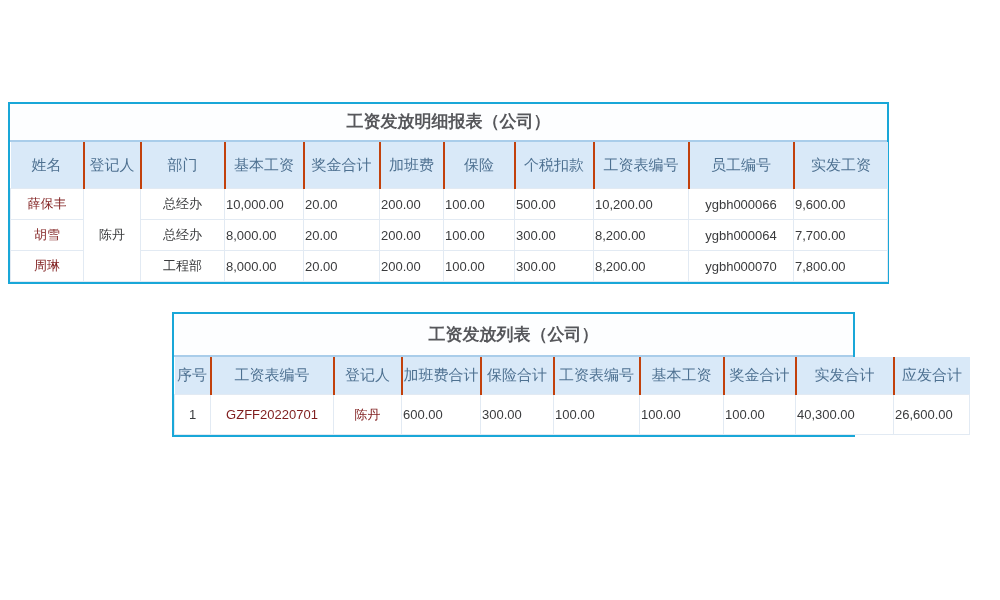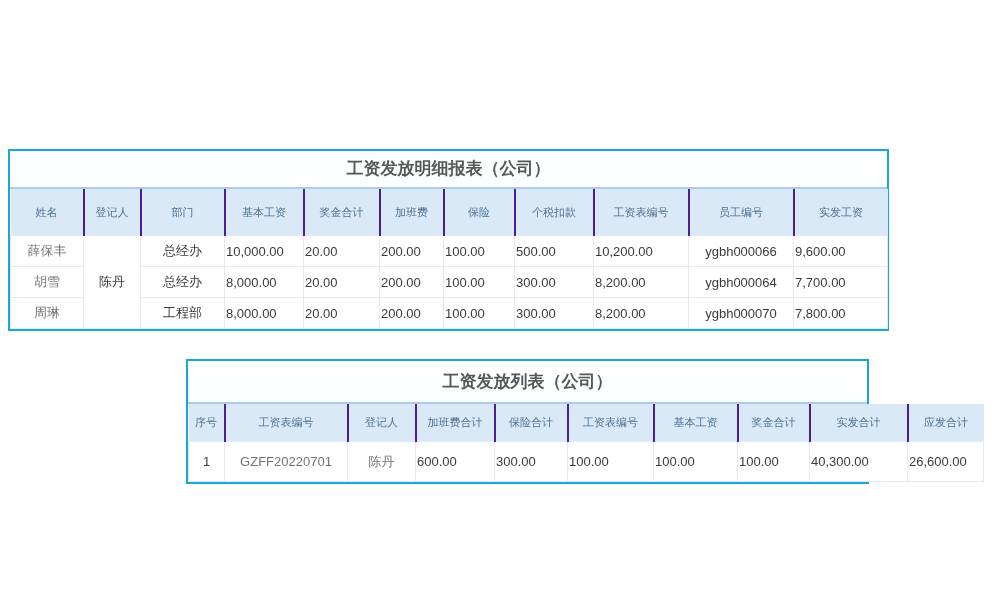--- a/index.html
+++ b/index.html
@@ -10,24 +10,23 @@
     height: 600px;
     position: relative;
     font-family: "Liberation Sans", "DejaVu Sans", sans-serif;
     overflow: hidden;
   }
   .report {
     position: absolute;
     background: #ffffff;
     border: 2px solid #19a7d8;
     box-sizing: border-box;
-    margin-top: 47px;
   }
   #report1 { left: 8px;  top: 102px; width: 881px; }
-  #report2 { left: 186px; top: 312px; width: 683px; }
+  #report2 { left: 172px; top: 312px; width: 683px; }
 
   .report-title {
     text-align: center;
     font-weight: bold;
     font-size: 17px;
     color: #56575b;
     border-bottom: 2px solid #a9cdea;
     background: #fdfeff;
   }
   #report1 .report-title { height: 36px; line-height: 36px; }
@@ -36,41 +35,41 @@
   table {
     width: 100%;
     border-collapse: collapse;
     table-layout: fixed;
     font-size: 13px;
   }
   th {
     background: #d9e9f8;
     color: #4e7191;
     font-weight: normal;
-    font-size: 11px;
+    font-size: 15px;
     text-align: center;
   }
-  th:not(:first-child) { border-left: 2px solid #4c1d95; }
+  th:not(:first-child) { border-left: 2px solid #c2410c; }
   #report1 th { height: 44px; }
   #report2 th { height: 35px; }
 
   td {
     color: #3a3b3d;
     border: 1px solid #e2eaf3;
     background: #ffffff;
     overflow: hidden;
     white-space: nowrap;
   }
   #report1 td { height: 28px; }
   #report2 td { height: 37px; }
 
   td.c { text-align: center; }
   td.r { text-align: left; padding-right: 8px; }
 
-  .link { color: #737373; cursor: pointer; text-decoration: none; }
+  .link { color: #7f1d1d; cursor: pointer; text-decoration: none; }
 </style>
 </head>
 <body>
 
 <div class="report" id="report1">
   <div class="report-title">工资发放明细报表（公司）</div>
   <table>
     <colgroup>
       <col style="width:73px">
       <col style="width:57px">

